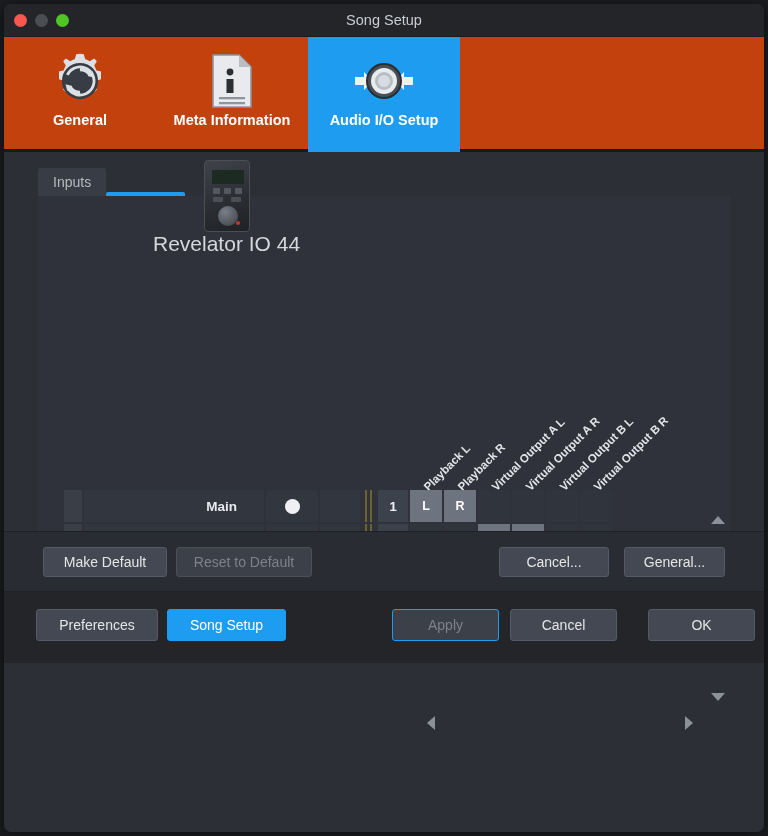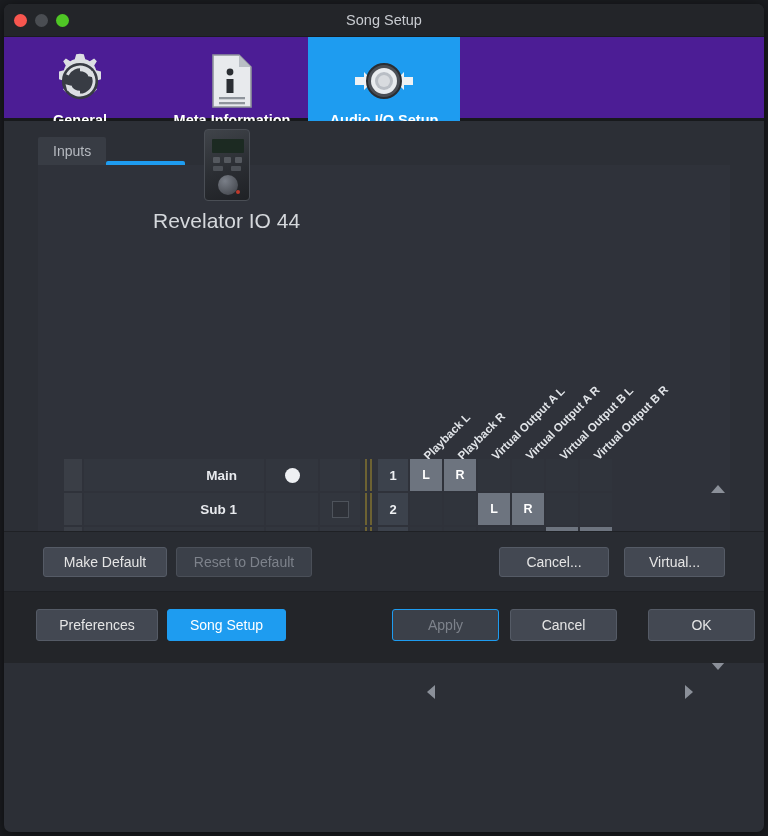--- a/index.html
+++ b/index.html
@@ -31,22 +31,22 @@
   .light.amber { background: #4a4d52; }
   .light.green { background: #4fc625; }
   #title {
     line-height: 33px; text-align: center;
     color: #c8cbd0; font-size: 14.5px;
   }
 
   
   #tabstrip {
     display: flex;
-    height: 84px;
-    background: #4c1d95;
+    height: 115px;
+    background: #c2410c;
     border-bottom: 3px solid #17191c;
   }
   .bigtab {
     width: 152px; height: 115px;
     display: flex; flex-direction: column;
     align-items: center; justify-content: flex-start;
     padding-top: 13px;
     cursor: pointer;
   }
   .bigtab.active { background: #1e9cf0; }
@@ -76,21 +76,21 @@
     position: absolute; left: 34px; top: 44px;
     width: 692px; height: 420px;
     background: #2f323a;
   }
 
   
   #device {
     position: absolute; left: 140px; top: 200px;
     display: flex; flex-direction: column; align-items: center;
   }
-  #device-name { color: #d5d8dc; font-size: 21px; margin-top: 8px; }
+  #device-name { color: #d5d8dc; font-size: 21px; margin-top: 0; }
   .dev-img {
     width: 46px; height: 72px; border-radius: 4px;
     background: linear-gradient(160deg,#40444a 0%,#2b2e33 55%,#1f2125 100%);
     border: 1px solid #4a4e55;
     position: relative;
   }
   .dev-screen { position:absolute; left:7px; top:9px; width:32px; height:14px; background:#1c2a22; border-radius:1px; }
   .dev-b { position:absolute; width:7px; height:6px; background:#55595f; border-radius:1px; top:27px; }
   .dev-r { position:absolute; width:10px; height:5px; background:#4c5056; border-radius:1px; top:36px; }
   .dev-knob { position:absolute; left:13px; top:45px; width:20px; height:20px; border-radius:50%;
@@ -376,21 +376,21 @@
         <span id="audition-val">Main</span>
         <span id="audition-car"></span>
       </div>
     </div>
   </div>
 
   <div id="midbar">
     <button class="btn" style="left:39px; width:124px;">Make Default</button>
     <button class="btn disabled" style="left:172px; width:136px;">Reset to Default</button>
     <button class="btn" style="left:495px; width:110px;">Cancel...</button>
-    <button class="btn" style="left:620px; width:101px;">Virtual...</button>
+    <button class="btn" style="left:620px; width:101px;">General...</button>
   </div>
 
   <div id="footer">
     <button class="btn" style="left:32px;  width:122px;">Preferences</button>
     <button class="btn primary" style="left:163px; width:119px;">Song Setup</button>
     <button class="btn disabled focus" style="left:388px; width:107px;">Apply</button>
     <button class="btn" style="left:506px; width:107px;">Cancel</button>
     <button class="btn" style="left:624px; width:107px;margin-left:20px;">OK</button>
   </div>
 

